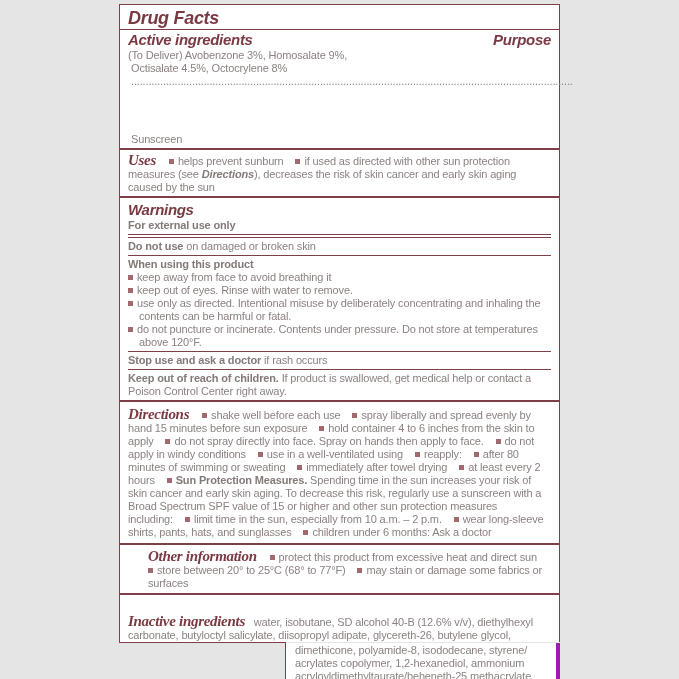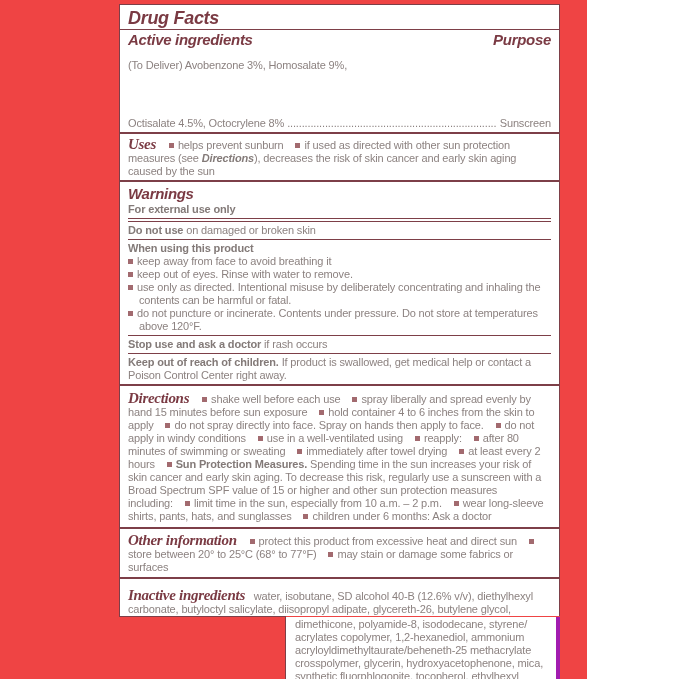--- a/index.html
+++ b/index.html
@@ -1,40 +1,40 @@
 <!DOCTYPE html>
 <html><head>
 <meta charset="utf-8">
 <style>
   html,body{margin:0;padding:0;background:#fff;}
   .canvas{
-    position:relative;width:587px;height:679px;background:#ef4444;overflow:hidden;
+    position:relative;width:679px;height:679px;background:#e5e5e5;overflow:hidden;
     font-family:"Liberation Sans",sans-serif;color:#8c8280;
     font-size:11px;line-height:13px;letter-spacing:-0.15px;
   }
   .label{position:absolute;left:119px;top:4px;width:441px;}
   .box{box-sizing:border-box;border:1px solid #7d3f48;border-bottom:none;width:441px;background:#fff;}
   .sec{padding:2px 8px;}
   .rule{height:1px;background:#7d3f48;}
   .rule.thick{height:2px;}
   .inner-rule{height:1px;background:#7d3f48;margin:2px 0;}
   .h1{font-size:18px;line-height:20px;font-weight:bold;font-style:italic;color:#7a3a43;letter-spacing:-0.3px;}
   .h2{font-size:15px;line-height:16px;font-weight:bold;font-style:italic;color:#7a3a43;letter-spacing:-0.3px;}
   .h2.inline{display:inline;margin-right:10px;font-family:Liberation Serif, serif;}
   .bold{font-weight:bold;color:#837a78;}
   .flexrow{display:flex;justify-content:space-between;align-items:baseline;text-align:center;}
-  .leaderrow{display:flex;align-items:baseline;}
+  .leaderrow{display:flex;align-items:baseline;flex-direction:column;}
   .leader{flex:1;overflow:hidden;white-space:nowrap;margin:0 3px;color:#8c8280;}
   .sq{display:inline-block;width:5px;height:5px;background:#a26a6f;margin-right:4px;vertical-align:1px;}
   .bi{display:inline;margin-right:9px;}
   .wb{display:block;text-indent:-11px;padding-left:11px;}
   .narrow{box-sizing:border-box;margin-left:166px;width:275px;border-left:1px solid #7d3f48;border-right:4px solid #a21caf;padding:1px 3px 1px 9px;background:#fff;}
   .stepline1{height:1px;background:#7d3f48;width:167px;}
   .stepline2{height:1px;background:#7d3f48;width:88px;margin-left:166px;}
-  .ai-lines{margin-top:11px;}
+  .ai-lines{margin-top:1px;}
 </style>
 </head>
 <body>
 
 <div class="canvas">
   <div class="label">
 
     <div class="box">
 
       <div class="sec" style="padding-top:3px;padding-bottom:1px;">
@@ -94,29 +94,29 @@
         <span class="bi"><span class="sq"></span><span>after 80 minutes of swimming or sweating</span></span>
         <span class="bi"><span class="sq"></span><span>immediately after towel drying</span></span>
         <span class="bi"><span class="sq"></span><span>at least every 2 hours</span></span>
         <span class="bi"><span class="sq"></span><span class="bold">Sun Protection Measures.</span><span> Spending time in the sun increases your risk of skin cancer and early skin aging. To decrease this risk, regularly use a sunscreen with a Broad Spectrum SPF value of 15 or higher and other sun protection measures including:</span></span>
         <span class="bi"><span class="sq"></span><span>limit time in the sun, especially from 10 a.m. – 2 p.m.</span></span>
         <span class="bi"><span class="sq"></span><span>wear long-sleeve shirts, pants, hats, and sunglasses</span></span>
         <span class="bi"><span class="sq"></span><span>children under 6 months: Ask a doctor</span></span>
       </div>
       <div class="rule thick"></div>
 
-      <div class="sec" style="padding-top:3px;padding-bottom:3px;">
+      <div class="sec" style="padding-top:3px;padding-bottom:3px;margin-left:20px;">
         <span class="h2 inline">Other information</span>
         <span class="bi"><span class="sq"></span><span>protect this product from excessive heat and direct sun</span></span>
         <span class="bi"><span class="sq"></span><span>store between 20° to 25°C (68° to 77°F)</span></span>
         <span class="bi"><span class="sq"></span><span>may stain or damage some fabrics or surfaces</span></span>
       </div>
       <div class="rule thick"></div>
 
-      <div class="sec" style="padding-top:8px;padding-bottom:0;">
+      <div class="sec" style="padding-top:18px;padding-bottom:0;">
         <span class="h2 inline" style="margin-right:6px;">Inactive ingredients</span>
         <span>water, isobutane, SD alcohol 40-B (12.6% v/v), diethylhexyl carbonate, butyloctyl salicylate, diisopropyl adipate, glycereth-26, butylene glycol,</span>
       </div>
     </div>
 
     <div class="stepline1"></div>
     <div class="narrow">
       <span>dimethicone, polyamide-8, isododecane, styrene/ acrylates copolymer, 1,2-hexanediol, ammonium acryloyldimethyltaurate/beheneth-25 methacrylate crosspolymer, glycerin, hydroxyacetophenone, mica, synthetic fluorphlogopite, tocopherol, ethylhexyl methoxycrylene, arachidyl alcohol, iron oxides, bismuth oxychloride, fragrance, xanthan gum, behenyl alcohol, silica, arachidyl glucoside, disodium EDTA,</span>
     </div>
 

